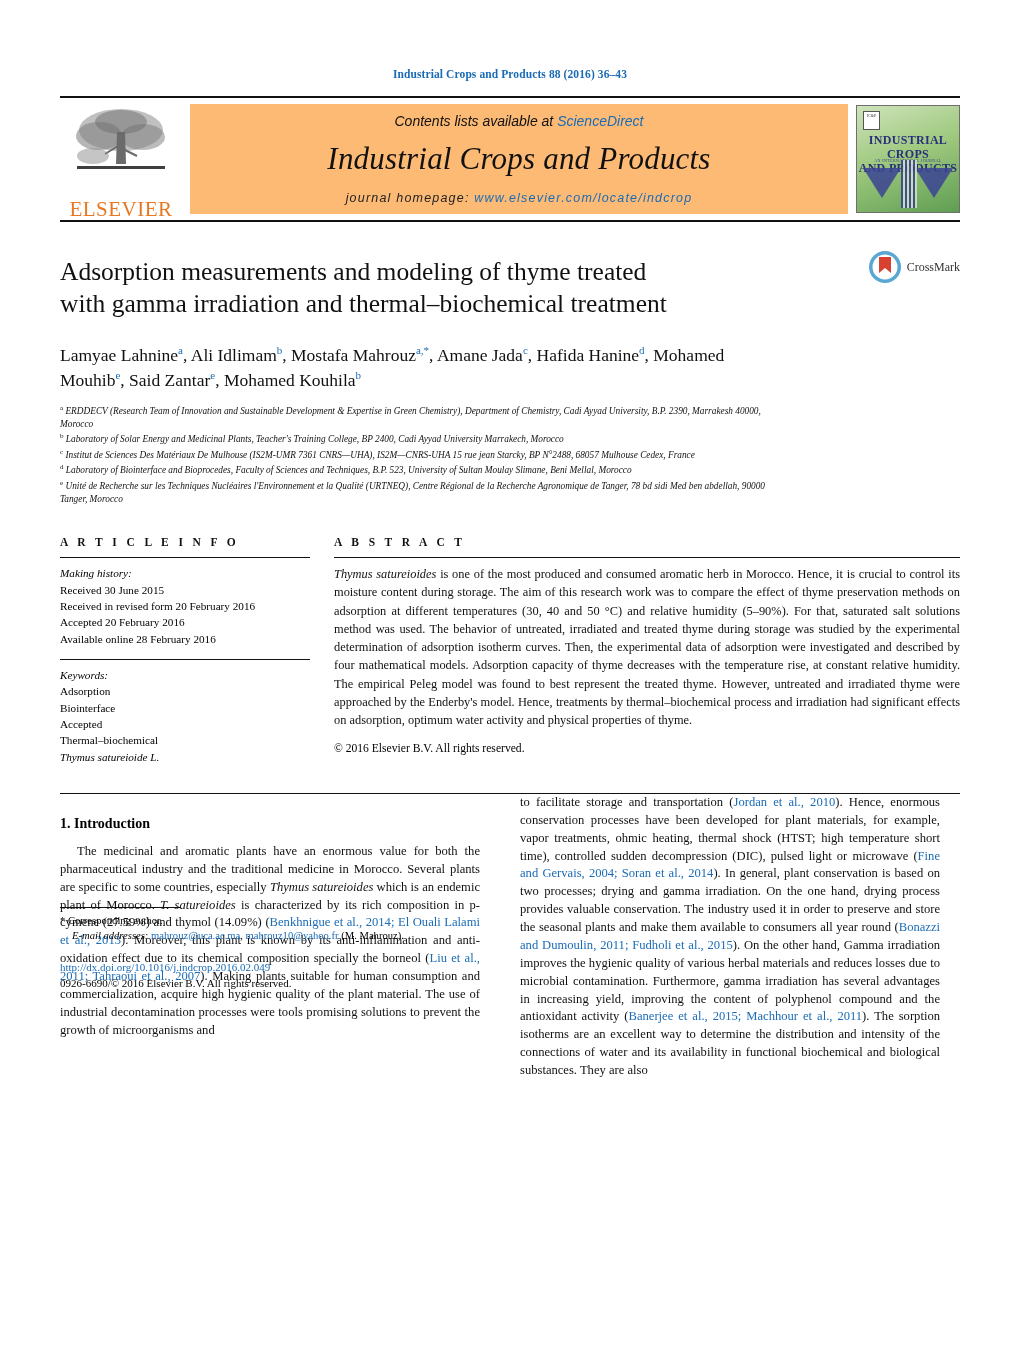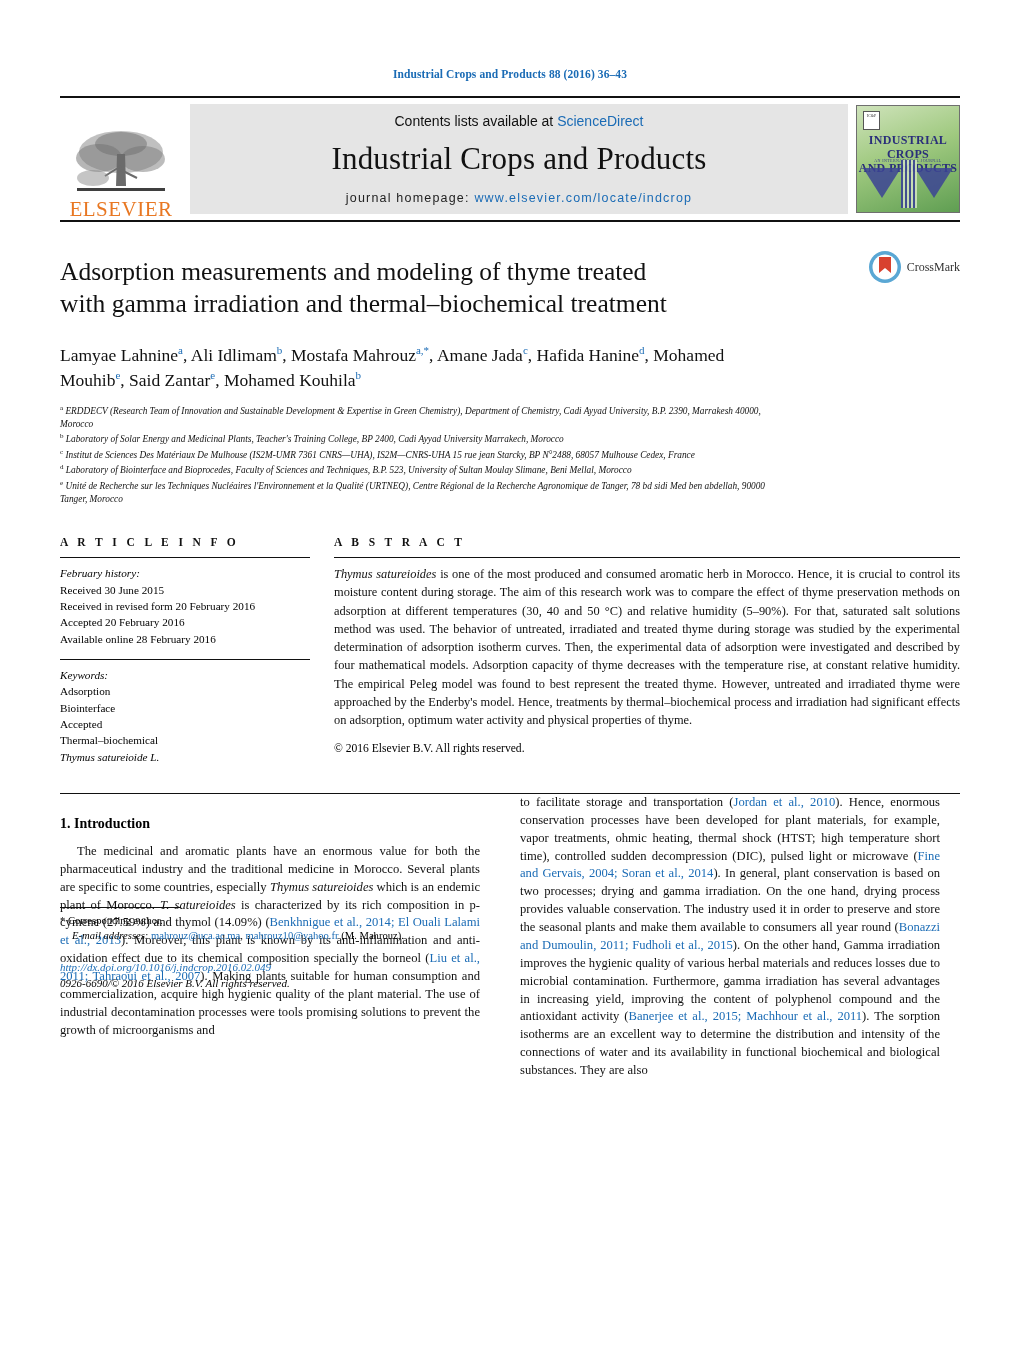--- a/index.html
+++ b/index.html
@@ -42,42 +42,43 @@
     display: flex;
     align-items: stretch;
     height: 122px;
   }
   .elsevier-logo {
     width: 122px;
     flex: 0 0 122px;
     display: flex;
     flex-direction: column;
     align-items: center;
-    justify-content: flex-end;
+    justify-content: space-between;
     padding-top: 6px;
     box-sizing: border-box;
   }
   .tree-svg { display:block; }
   .elsevier-word {
     color: #E87722;
     font-family: "Liberation Serif", serif;
     font-size: 21px;
     letter-spacing: 0.5px;
     line-height: 1;
     margin-top: -1px;
   }
   .journal-band {
     flex: 1 1 auto;
-    background: #e5e5e5;
+    background: #fdba74;
     margin: 6px 8px 6px 8px;
     display: flex;
     flex-direction: column;
     align-items: center;
     justify-content: center;
     text-align: center;
+    font-style: italic;
   }
   .contents-line {
     font-size: 14px;
     color: #111;
     margin-bottom: 8px;
     font-family: "Liberation Sans", sans-serif;
   }
   .contents-line .sd { color: #1a6bb5; }
   .journal-title {
     font-size: 31px;
@@ -290,21 +291,20 @@
     line-height: 1.42;
     font-family: "Liberation Serif", serif;
   }
   .footnote .it { font-style: italic; }
   .footnote a, .footnote .ref { color: #1a6bb5; text-decoration: none; }
   .doi-block {
     margin-top: 17px;
     font-size: 11px;
     line-height: 1.45;
     font-family: "Liberation Serif", serif;
-    font-style: italic;
   }
   .doi-link { color: #1a6bb5; }
 </style>
 </head>
 <body>
 
 <div class="page">
 
   <div class="running-head">Industrial Crops and Products 88 (2016) 36–43</div>
 
@@ -370,21 +370,21 @@
       <div><sup>c</sup> Institut de Sciences Des Matériaux De Mulhouse (IS2M-UMR 7361 CNRS—UHA), IS2M—CNRS-UHA 15 rue jean Starcky, BP N°2488, 68057 Mulhouse Cedex, France</div>
       <div><sup>d</sup> Laboratory of Biointerface and Bioprocedes, Faculty of Sciences and Techniques, B.P. 523, University of Sultan Moulay Slimane, Beni Mellal, Morocco</div>
       <div><sup>e</sup> Unité de Recherche sur les Techniques Nucléaires l'Environnement et la Qualité (URTNEQ), Centre Régional de la Recherche Agronomique de Tanger, 78 bd sidi Med ben abdellah, 90000 Tanger, Morocco</div>
     </div>
 
   <div class="info-abstract">
     <div class="col-info">
       <div class="sec-label">A R T I C L E   I N F O</div>
       <div class="rule"></div>
       <div class="info-text">
-        <div class="it">February history:</div>
+        <div class="it">Making history:</div>
         <div>Received 30 June 2015</div>
         <div>Received in revised form 20 February 2016</div>
         <div>Accepted 20 February 2016</div>
         <div>Available online 28 February 2016</div>
       </div>
       <div class="rule-thin"></div>
       <div class="info-text">
         <div class="it">Keywords:</div>
         <div>Adsorption</div>
         <div>Biointerface</div>

